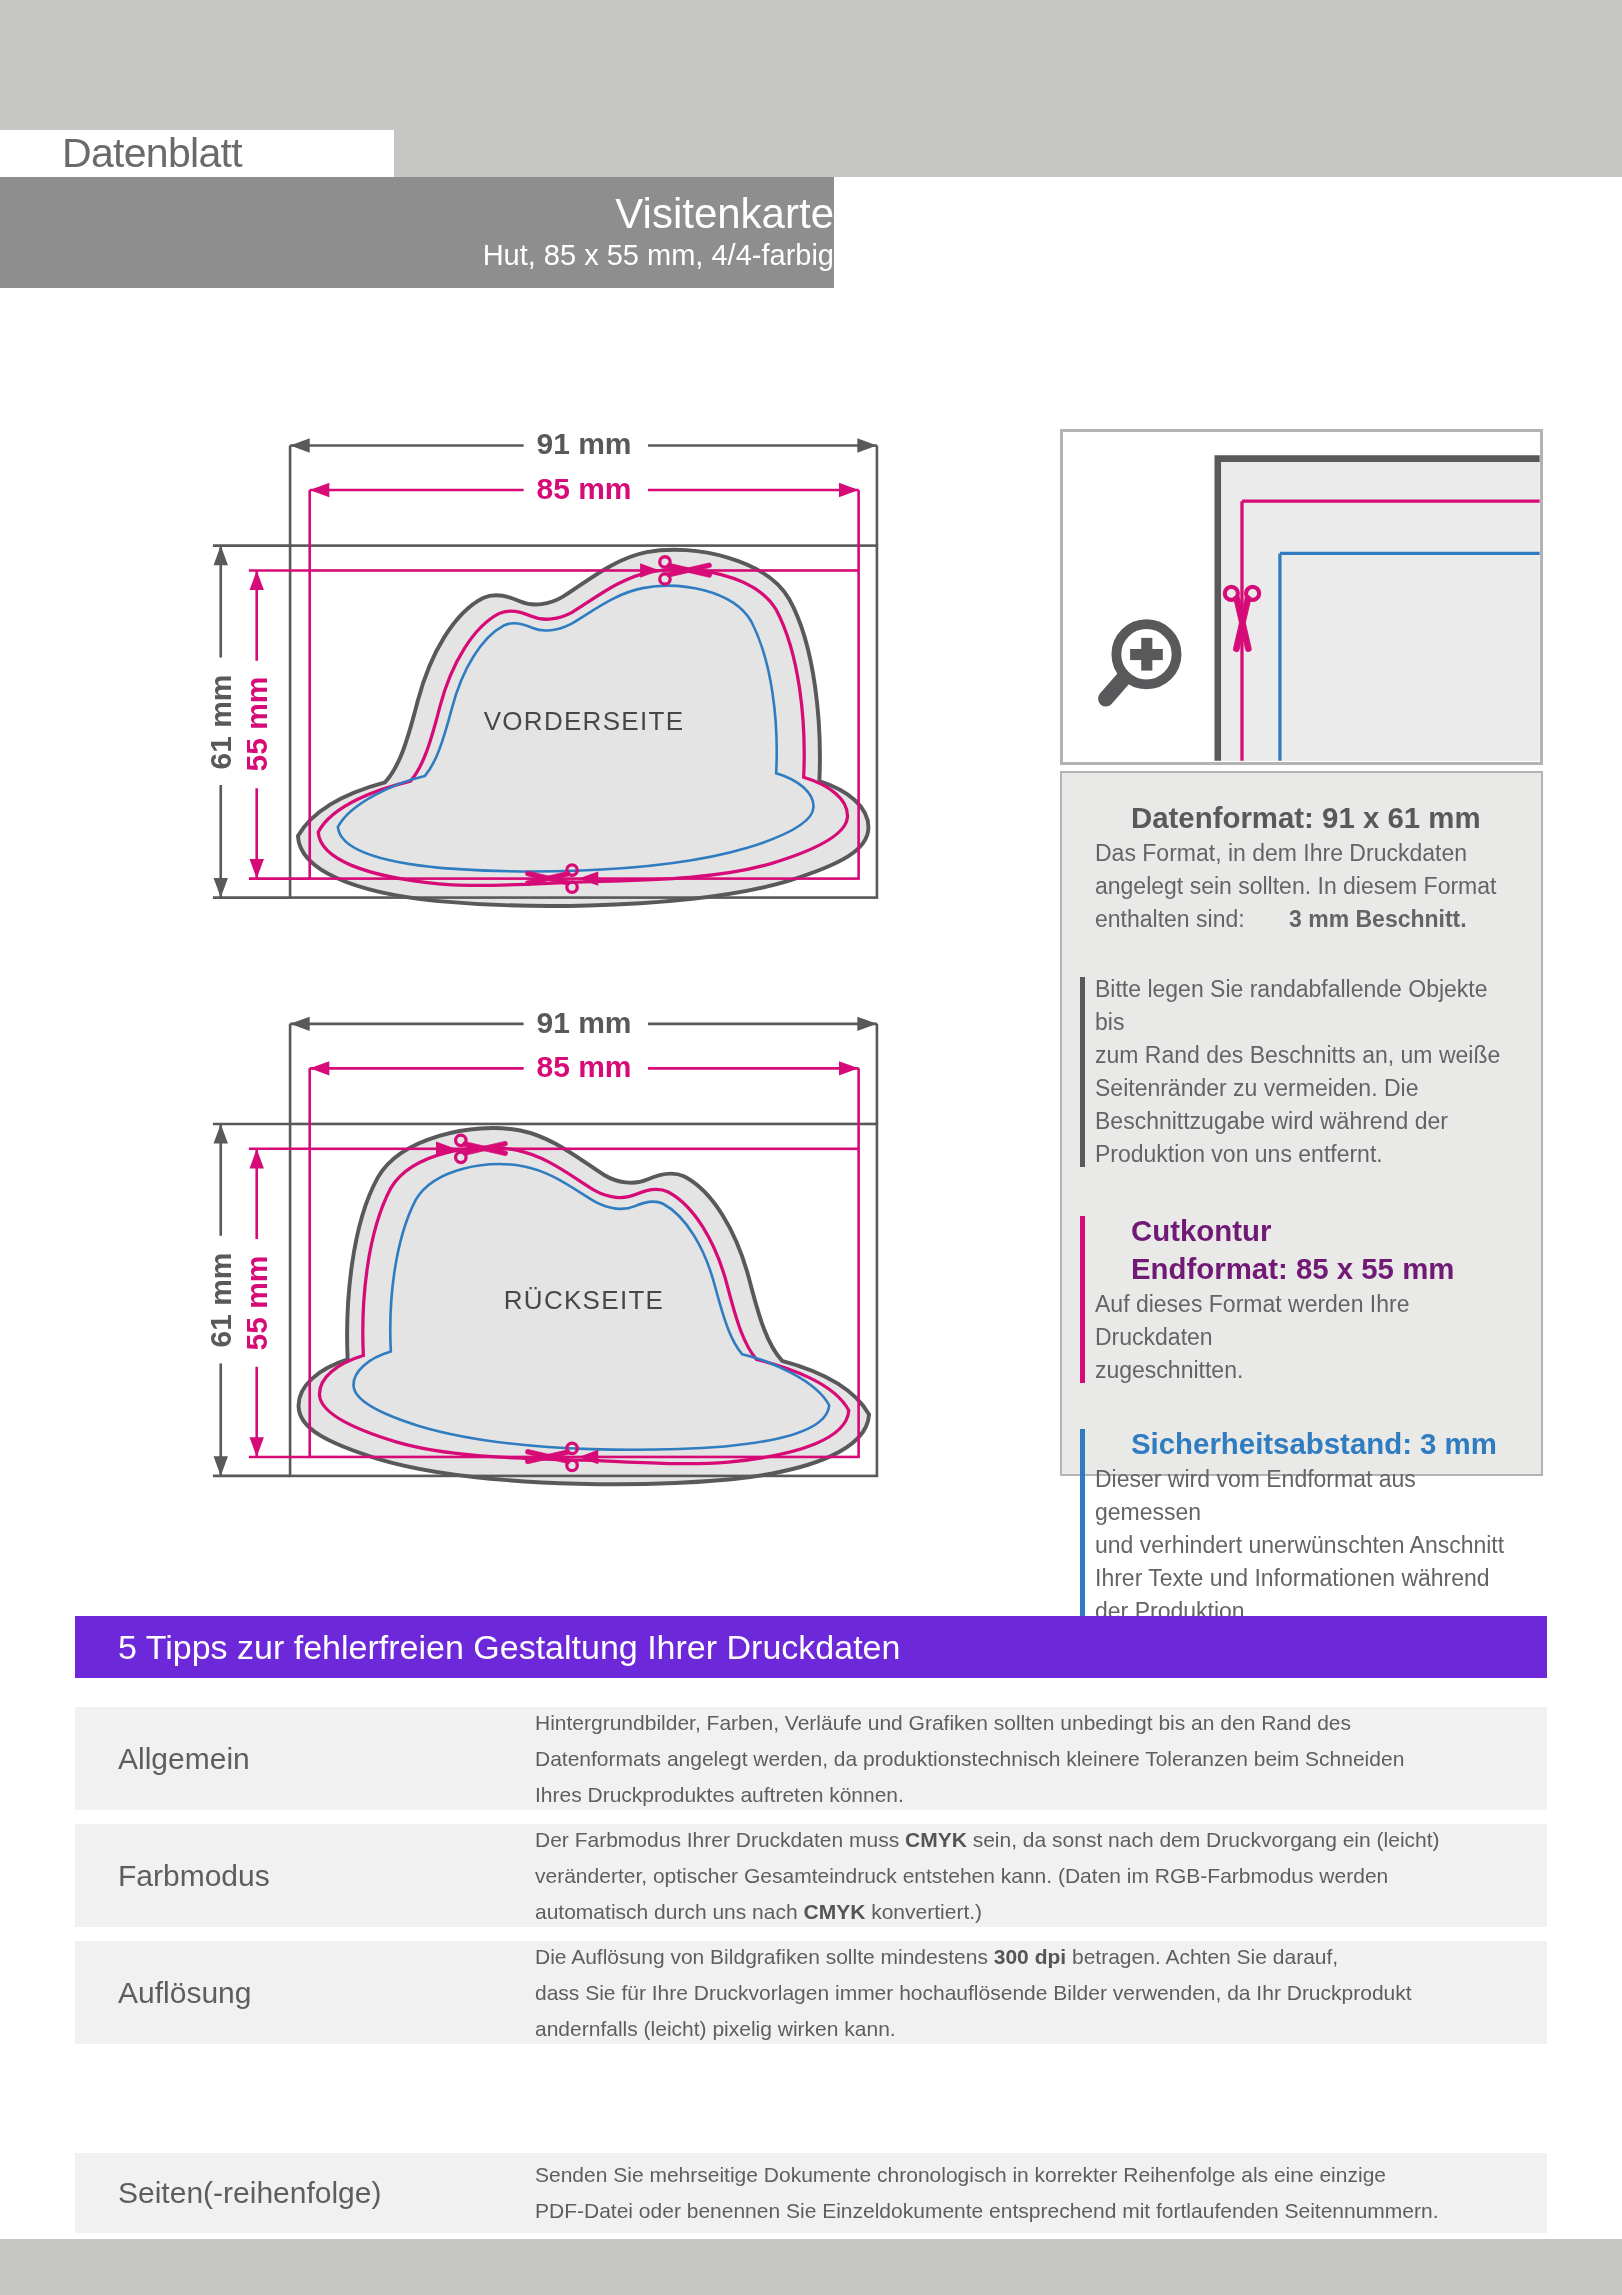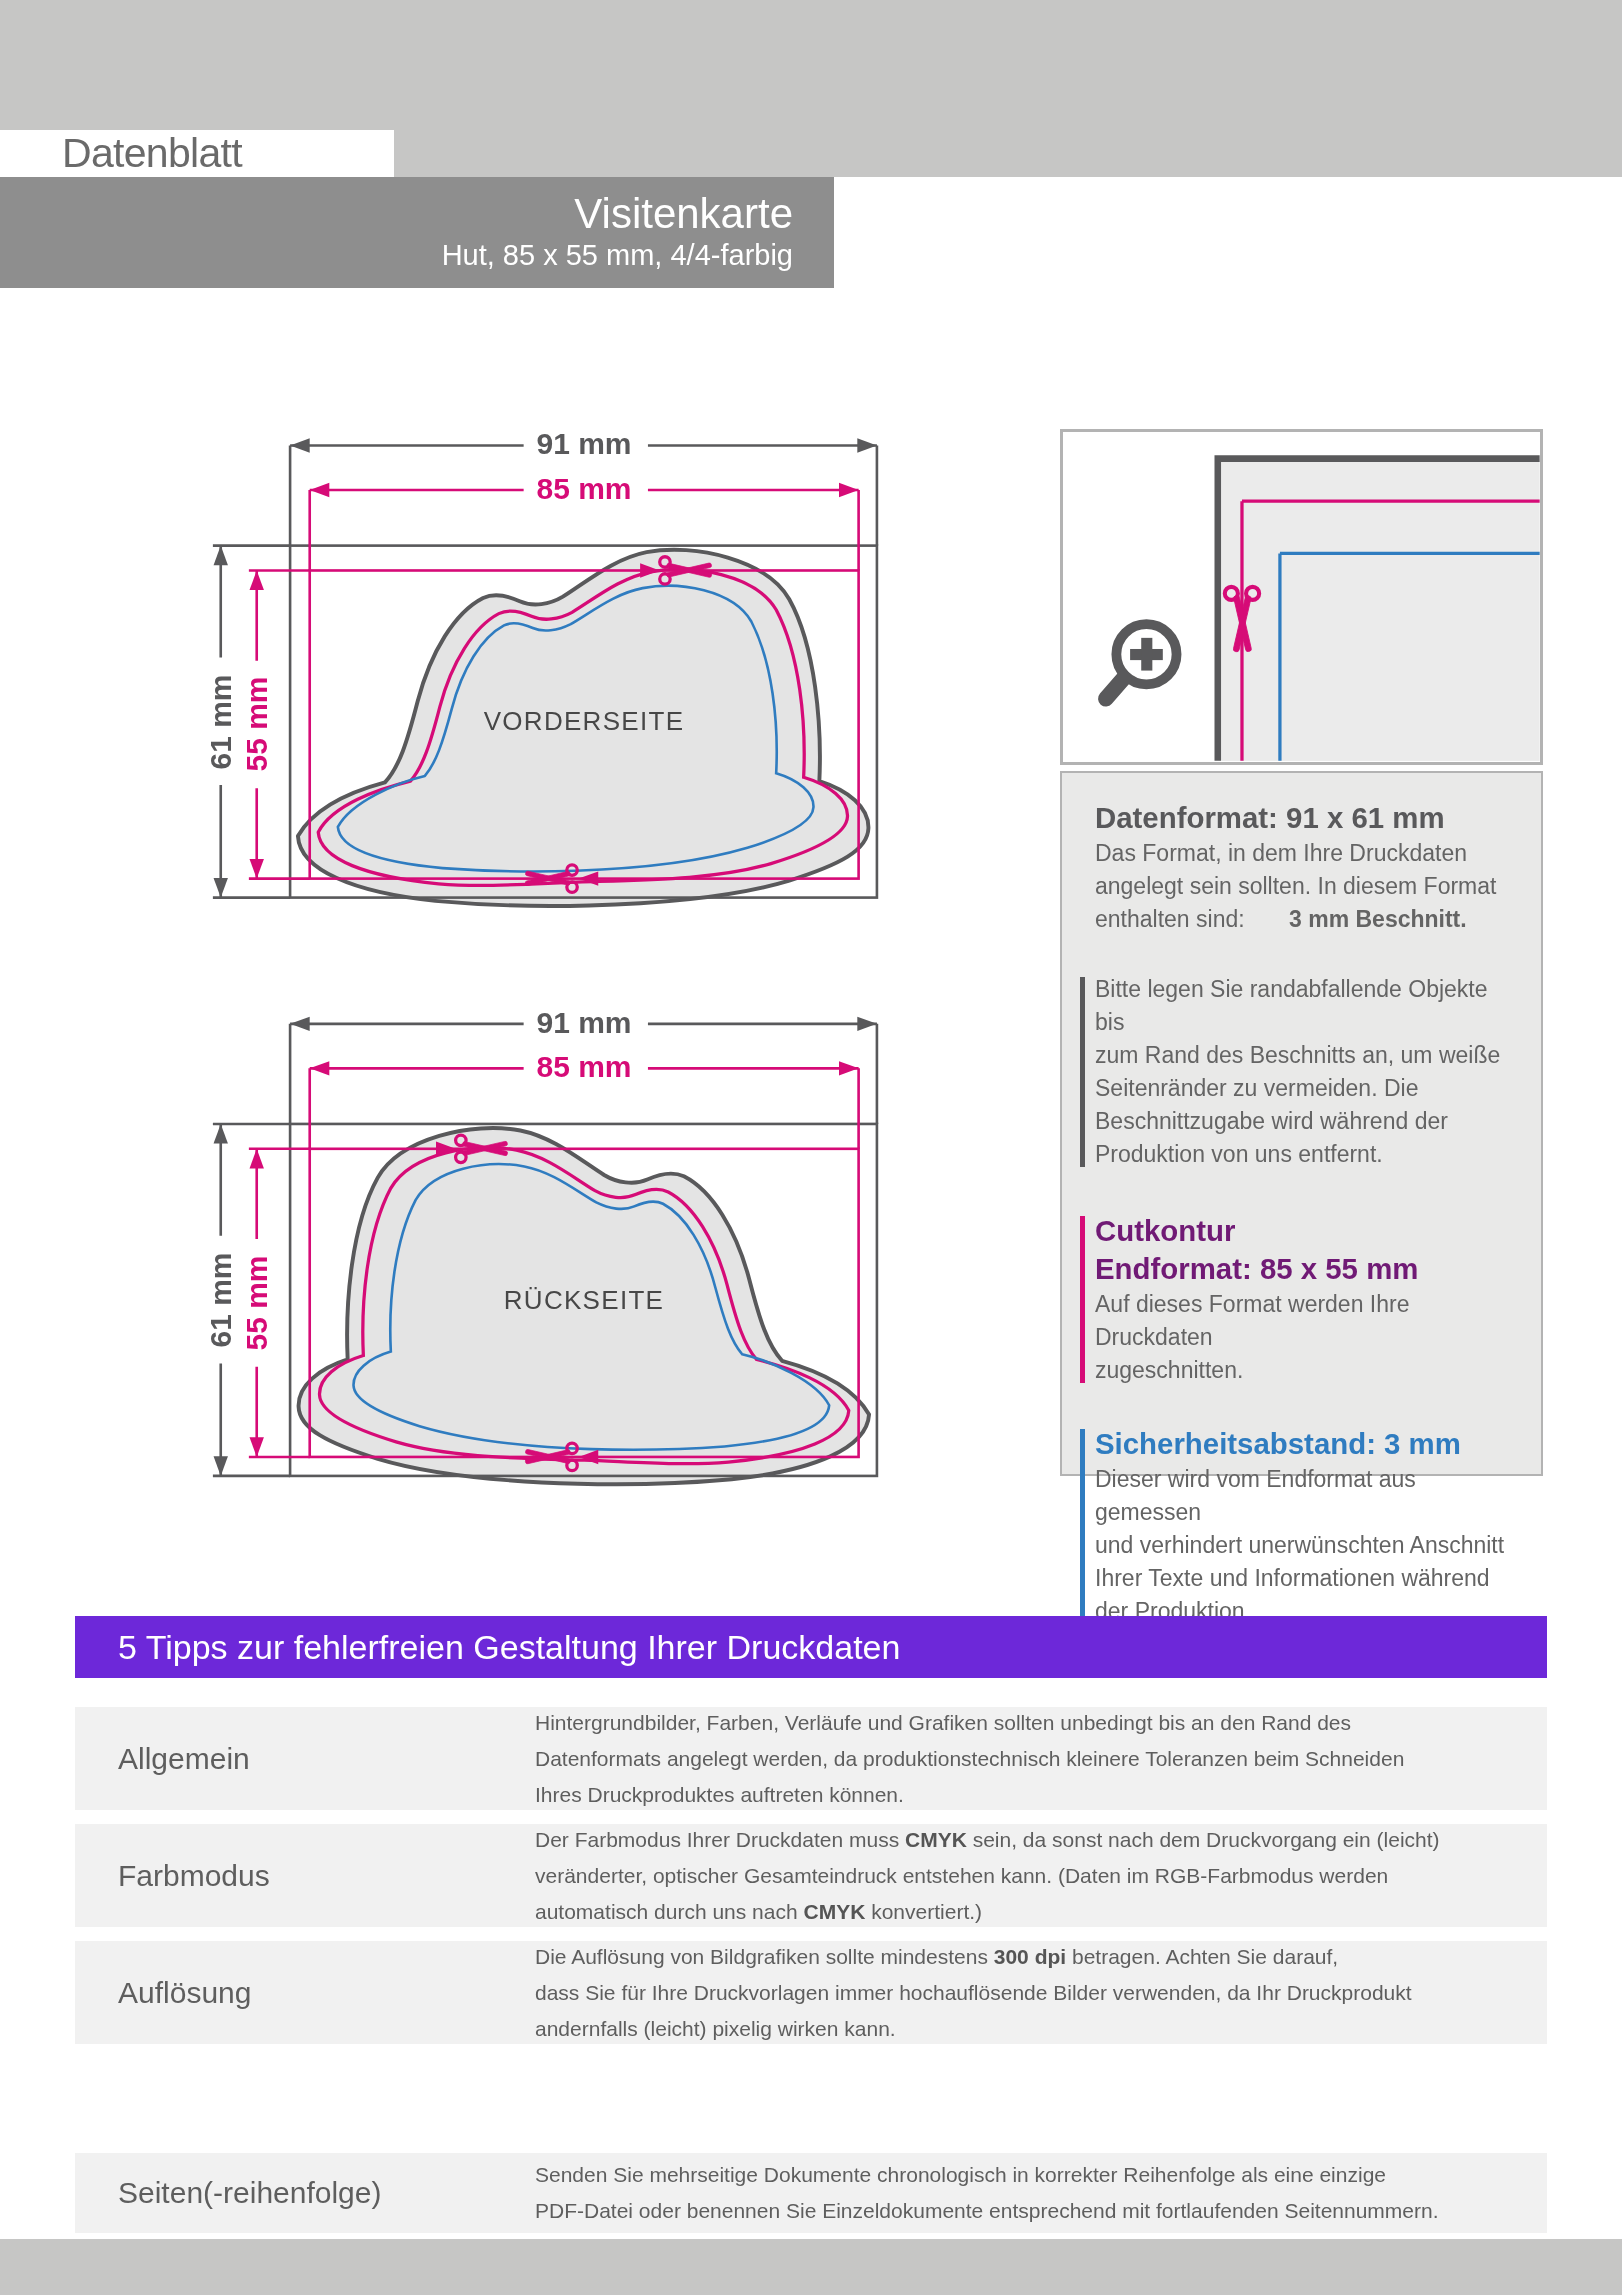--- a/index.html
+++ b/index.html
@@ -7,40 +7,40 @@
         font-family:"Liberation Sans",sans-serif;}
   .abs{position:absolute;}
   
   .band-top{left:0;top:0;width:1623px;height:177px;background:#c6c6c5;}
   .band-bottom{left:0;top:2239px;width:1623px;height:56px;background:#c6c6c5;}
   .sheet-box{left:0;top:130px;width:394px;height:47px;background:#ffffff;
              display:flex;align-items:center;padding-left:62px;box-sizing:border-box;}
   .sheet-box span{font-size:41px;color:#6a6a6a;letter-spacing:-0.7px;}
   .title-bar{left:0;top:177px;width:834px;height:111px;background:#8e8e8e;color:#fff;
              display:flex;flex-direction:column;justify-content:center;align-items:flex-end;
-             padding-right:41px;box-sizing:border-box;}
+             box-sizing:border-box;}
   .title-bar .t1{font-size:42px;line-height:46px;}
   .title-bar .t2{font-size:29px;line-height:37px;}
   
   .dimlabel{font-size:30px;font-weight:bold;color:#59595b;transform:translate(-50%,-50%);white-space:nowrap;}
   .dimlabel.mag{color:#d60b77;}
   .dimlabel.vert{transform:translate(-50%,-50%) rotate(-90deg);}
   .hatlabel{font-size:26px;color:#474747;letter-spacing:1.3px;transform:translate(-50%,-50%);white-space:nowrap;}
   
   .detail-box{left:1060px;top:429px;width:483px;height:336px;background:#fff;
               border:3.3px solid #b3b3b3;box-sizing:border-box;}
   
   .panel{left:1060px;top:771px;width:483px;height:705px;background:#e9e9e8;
          border:2.6px solid #b3b3b3;box-sizing:border-box;padding:26px 26px 0 33px;}
   .pblock{position:relative;margin-bottom:27.5px;}
   .pblock .bar{position:absolute;left:-15px;top:3.9px;bottom:3.9px;width:4.6px;}
   .bar.gray{background:#59595b;}
   .bar.mag{background:#d60b77;}
   .bar.blue{background:#2f7cc0;}
-  .ptitle{font-size:29.4px;font-weight:bold;color:#59595b;line-height:38px;}
+  .ptitle{font-size:29.4px;font-weight:bold;color:#59595b;line-height:38px;margin-left:36px;}
   .ptitle.mag{color:#701a75;}
   .ptitle.blue{color:#2f7cc0;}
   .pbody{font-size:23px;color:#646464;line-height:33px;white-space:pre-line;}
   .pbody .b{font-weight:bold;margin-left:38px;}
   
   .tips-bar{left:75px;top:1616px;width:1472px;height:62px;background:#6d28d9;color:#fff;
             display:flex;align-items:center;padding-left:43px;box-sizing:border-box;font-size:34px;}
   .tip-row{left:75px;width:1472px;background:#f1f1f1;}
   .tip-label{position:absolute;left:43px;top:50%;transform:translateY(-50%);
              font-size:30px;color:#5e5e5e;white-space:nowrap;}

